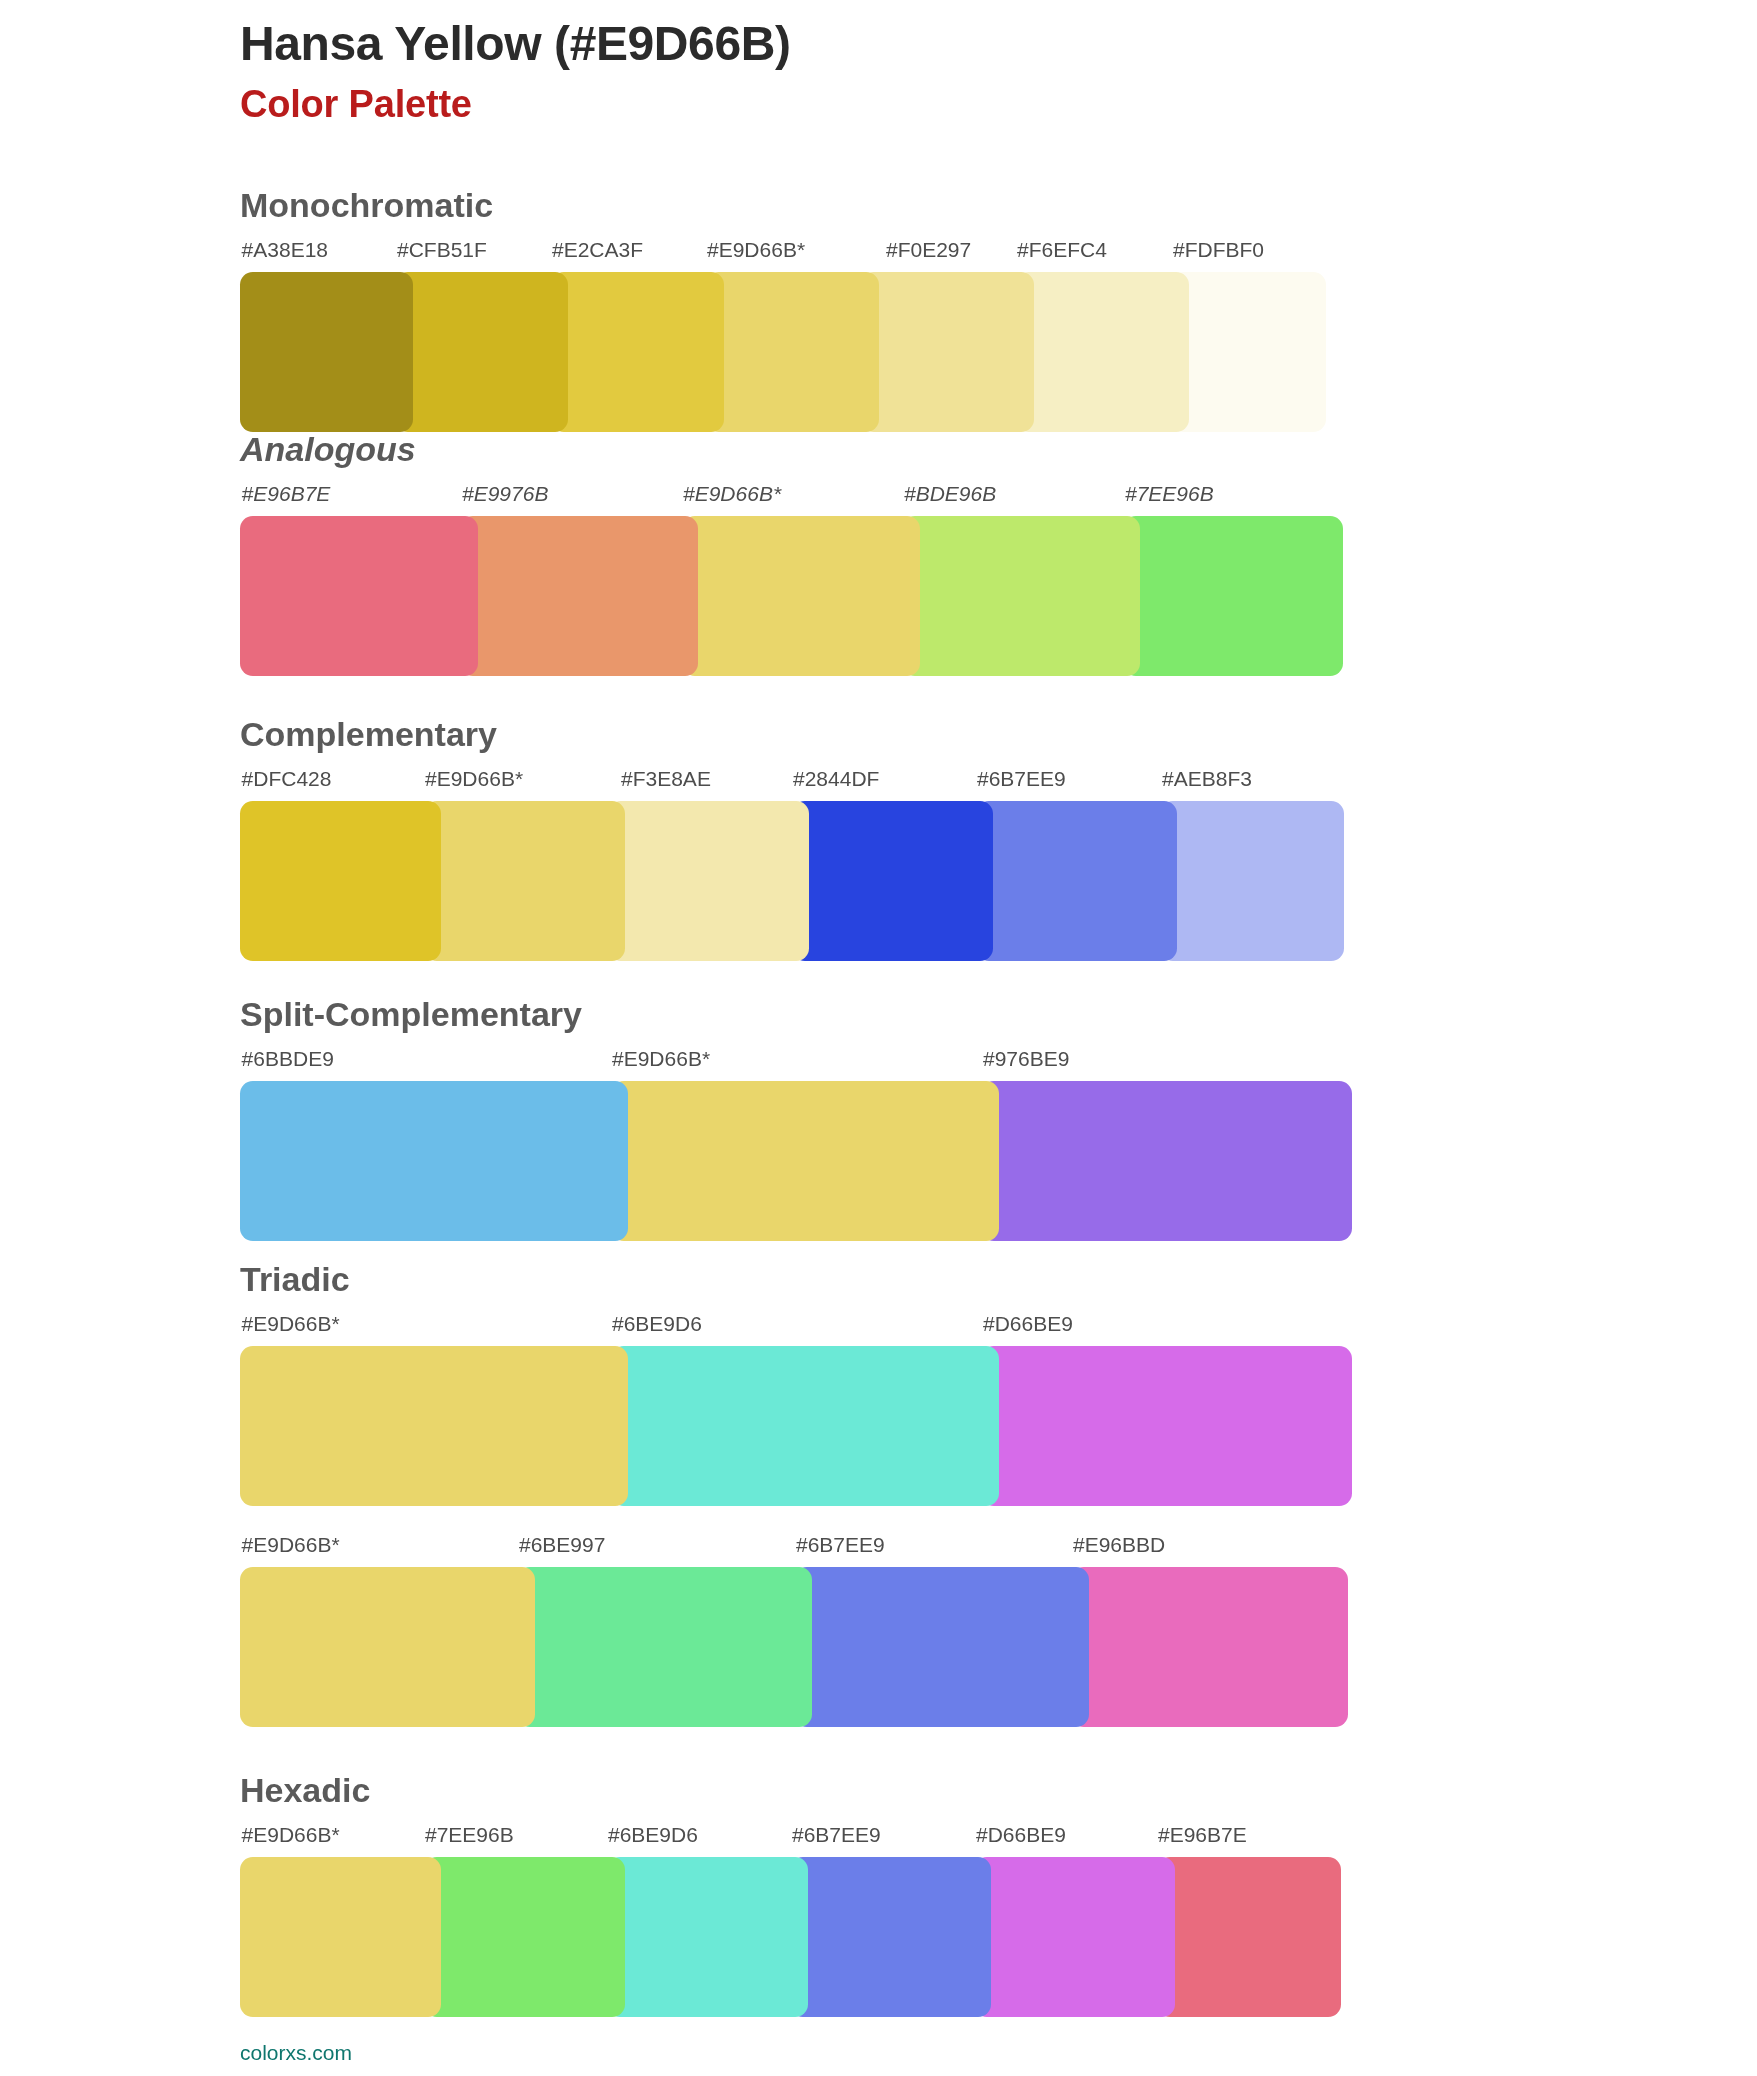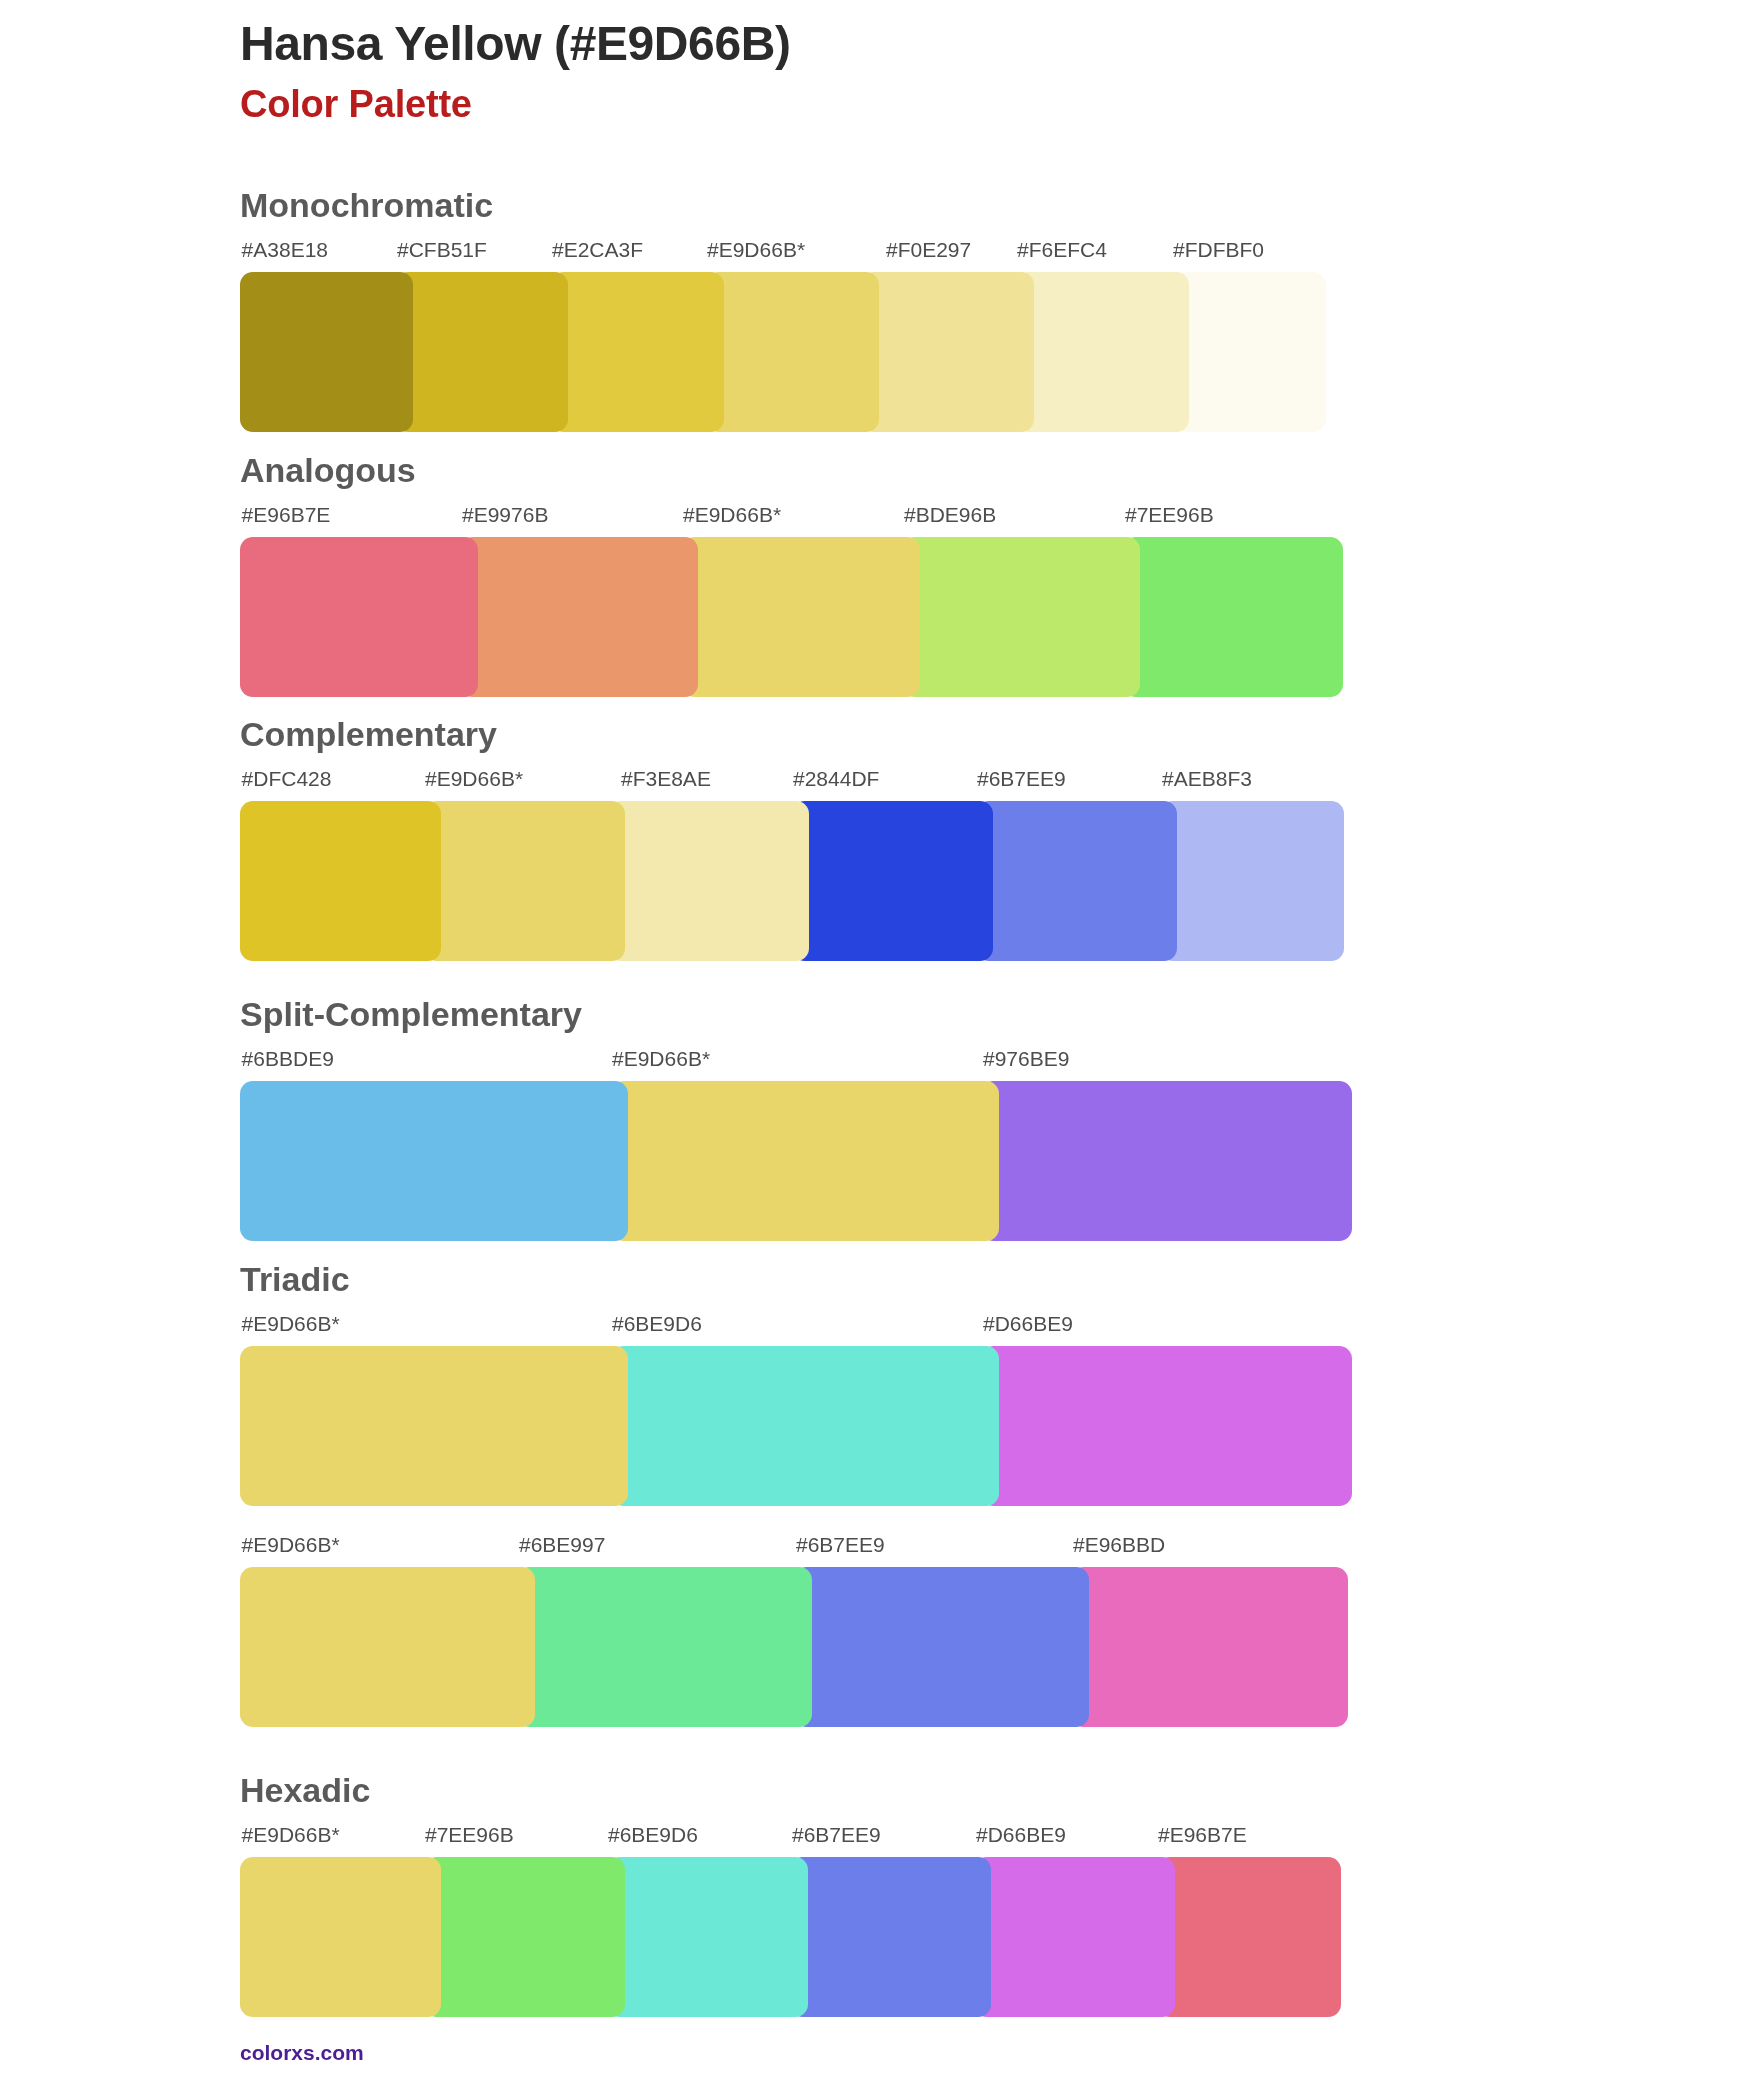--- a/index.html
+++ b/index.html
@@ -91,23 +91,22 @@
     height: 160px;
     border-radius: 12.8px;
   }
 
   
   .footer {
     position: absolute;
     left: 240px;
     top: 2041px;
     font-size: 21px;
-    color: #4c1d95;
-    white-space: nowrap;
-    font-weight: bold;
+    color: #0f766e;
+    white-space: nowrap;
   }
 </style>
 </head>
 <body>
 
 <div class="page">
 
   <div class="header">
     <h1 class="title">Hansa Yellow (#E9D66B)</h1>
     <h2 class="subtitle">Color Palette</h2>
@@ -128,21 +127,21 @@
         <div class="bar" style="width: 1086px;">
           <div class="swatch" title="#A38E18" style="left: 0px; width: 173px; background: rgb(163, 142, 24); z-index: 7;"></div>
           <div class="swatch" title="#CFB51F" style="left: 155px; width: 173px; background: rgb(207, 181, 31); z-index: 6;"></div>
           <div class="swatch" title="#E2CA3F" style="left: 311px; width: 173px; background: rgb(226, 202, 63); z-index: 5;"></div>
           <div class="swatch" title="#E9D66B*" style="left: 466px; width: 173px; background: rgb(233, 214, 107); z-index: 4;"></div>
           <div class="swatch" title="#F0E297" style="left: 621px; width: 173px; background: rgb(240, 226, 151); z-index: 3;"></div>
           <div class="swatch" title="#F6EFC4" style="left: 776px; width: 173px; background: rgb(246, 239, 196); z-index: 2;"></div>
           <div class="swatch" title="#FDFBF0" style="left: 931px; width: 155px; background: rgb(253, 251, 240); z-index: 1;"></div>
         </div>
       </div>
-      <div class="section" style="top: 453px;">
+      <div class="section" style="top: 432px; font-style: italic;">
         <div class="section-title">Analogous</div>
         <div class="labels-row">
           <div class="swatch-label" style="left: 1.6px;">#E96B7E</div>
           <div class="swatch-label" style="left: 222px;">#E9976B</div>
           <div class="swatch-label" style="left: 443px;">#E9D66B*</div>
           <div class="swatch-label" style="left: 664px;">#BDE96B</div>
           <div class="swatch-label" style="left: 885px;">#7EE96B</div>
         </div>
         <div class="bar" style="width: 1104px;">
           <div class="swatch" title="#E96B7E" style="left: 0px; width: 238px; background: rgb(233, 107, 126); z-index: 5;"></div>

